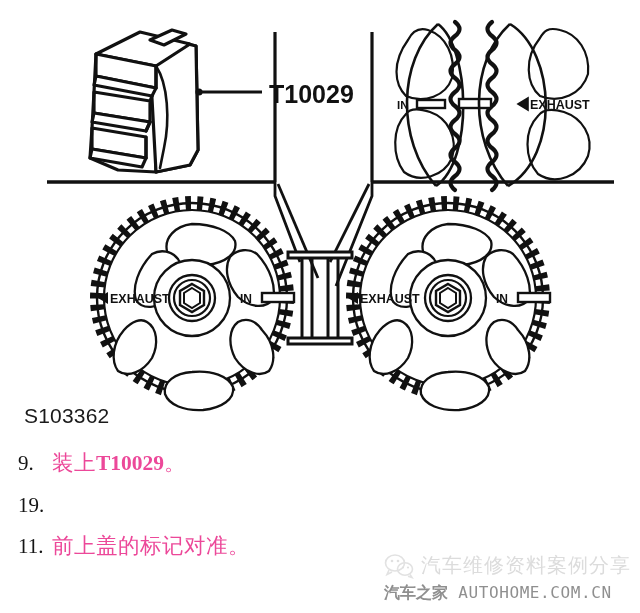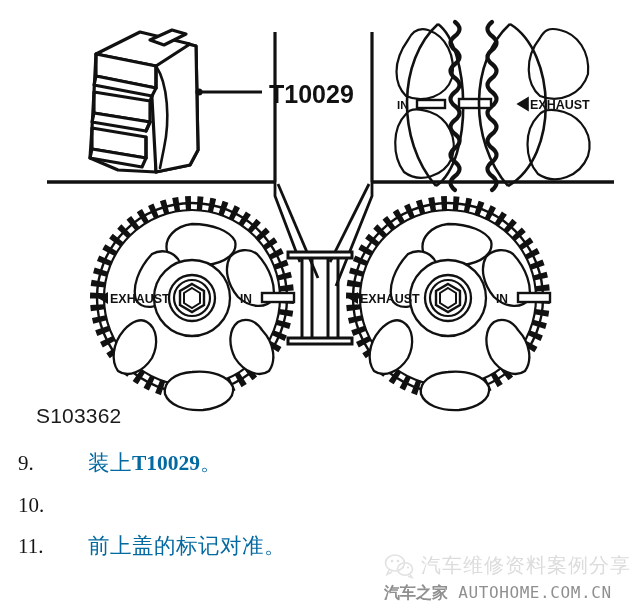--- a/index.html
+++ b/index.html
@@ -30,21 +30,21 @@
   #figure {
     position: absolute;
     left: 0; top: 0;
     width: 640px; height: 430px;
   }
   #figure svg { display: block; }
 
   
   #caption {
     position: absolute;
-    left: 36px;
+    left: 24px;
     top: 404px;
     font-family: "Liberation Sans", "DejaVu Sans", sans-serif;
     font-size: 21px;
     letter-spacing: .2px;
     color: #1a1a1a;
     white-space: nowrap;
   }
 
   
   #steps {
@@ -68,22 +68,21 @@
     line-height: 30px;
     font-family: "Liberation Serif", "DejaVu Serif", serif;
     color: #151515;
   }
   .step-body {
     flex: 1 1 auto;
     font-size: 21.5px;
     line-height: 31px;
     letter-spacing: .5px;
     padding-right: 8px;
-    color: #0369a1;
-    margin-left: 36px;
+    color: #ec4899;
   }
   .step-body .lat {
     font-family: "Liberation Serif", "DejaVu Serif", serif;
     font-weight: bold;
     letter-spacing: 0;
   }
 
   
   #watermark {
     position: absolute;
@@ -287,21 +286,21 @@
   <div id="steps">
 
     <div class="step">
       <div class="step-num">9.</div>
       <div class="step-body">
         <span>装上</span><span class="lat">T10029</span><span>。</span>
       </div>
     </div>
 
     <div class="step">
-      <div class="step-num">10.</div>
+      <div class="step-num">19.</div>
       <div class="step-body">
       </div>
     </div>
 
     <div class="step">
       <div class="step-num">11.</div>
       <div class="step-body">
         <div>前上盖的标记对准。</div>
       </div>
     </div>

